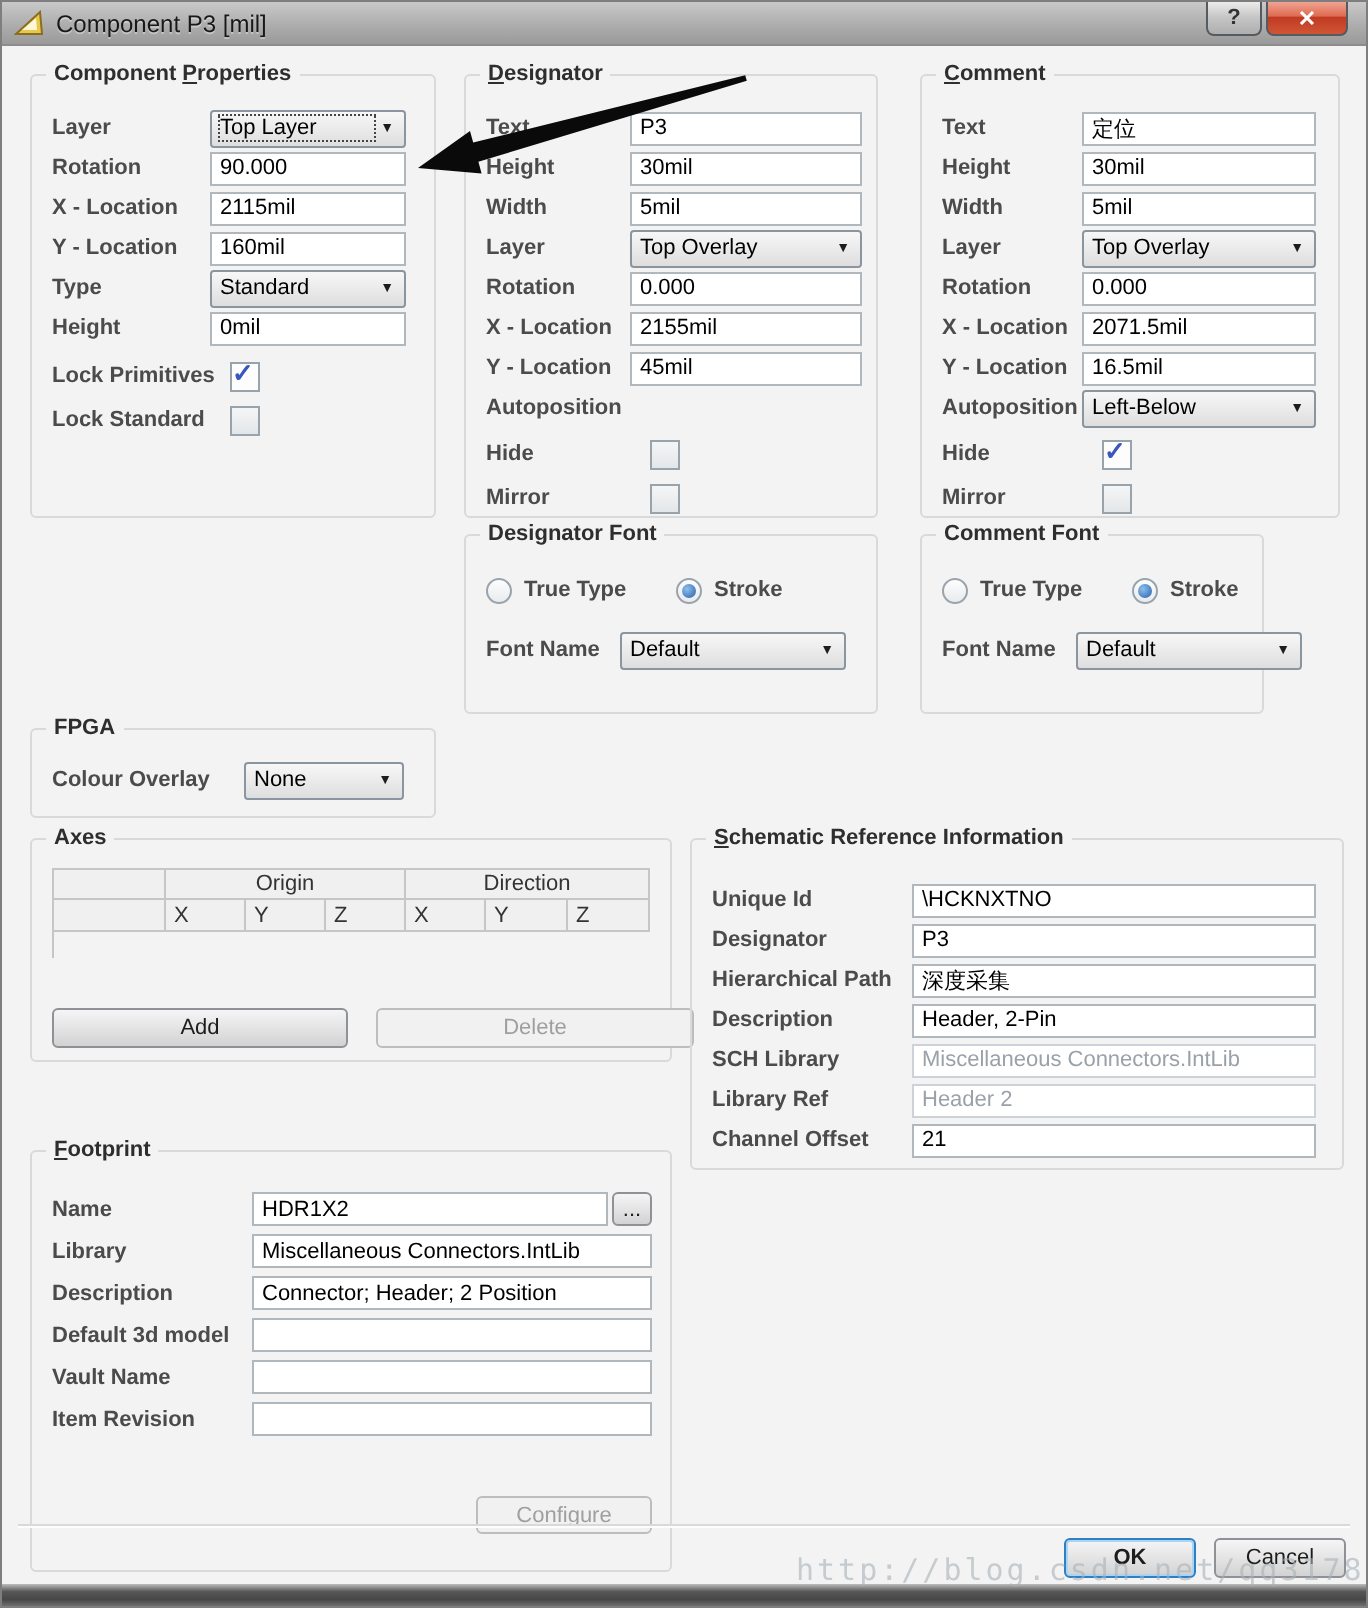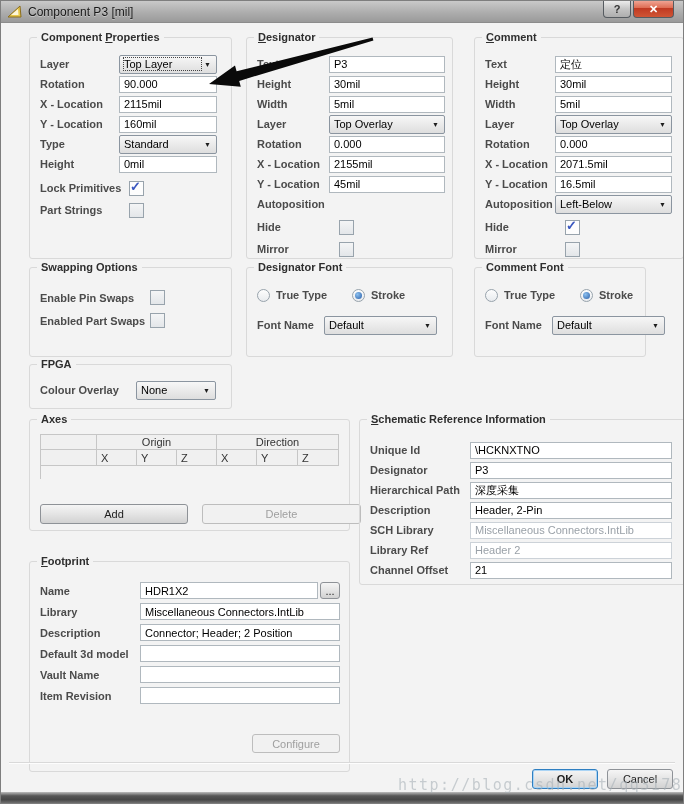--- a/index.html
+++ b/index.html
@@ -12,21 +12,21 @@
     border-bottom:1px solid #8c8c8c;display:flex;align-items:center;padding-left:6px;box-sizing:border-box;text-align:center;}
   .title{font-size:12px;color:#181818;margin-left:6px;text-shadow:0 1px 0 rgba(255,255,255,.35);}
   .appicon{width:15px;height:13px;position:relative;display:inline-block;}
   .appicon svg{display:block;}
   .winbtn{position:absolute;top:0;height:17px;box-sizing:border-box;border:1px solid #565b60;border-top:none;
     border-radius:0 0 4px 4px;display:flex;align-items:center;justify-content:center;
     font-weight:bold;font-size:11px;cursor:default;}
   .btn-help{right:52px;width:28px;background:linear-gradient(#ececec,#c4c4c4 50%,#aeaeae);color:#333;}
   .btn-close{right:9px;width:41px;background:linear-gradient(#f0a392,#dd6a50 45%,#c03a22 46%,#d05535);color:#fff;}
   
-  .g{position:absolute;border:1px solid #d9d9d9;border-radius:3px;box-sizing:border-box;margin-left:14px;}
+  .g{position:absolute;border:1px solid #d9d9d9;border-radius:3px;box-sizing:border-box;}
   .leg{position:absolute;top:-8px;left:7px;background:#f3f3f3;padding:0 4px;font-weight:bold;color:#2e2e2e;line-height:14px;}
   .leg u{text-decoration:underline;}
   .rows{position:absolute;left:0;right:0;top:0;display:flex;flex-direction:column;}
   .row{display:flex;align-items:center;flex:none;}
   .lbl{font-weight:bold;color:#4b4b4b;flex:none;white-space:nowrap;}
   .tb{flex:1;height:17px;background:#fff;border:1px solid #b0b8be;display:flex;align-items:center;
       padding:0 4px;box-sizing:border-box;white-space:nowrap;overflow:hidden;}
   .tb.dis{color:#9aa1a8;border-color:#ccd2d8;}
   .dd{flex:1;height:19px;background:linear-gradient(#f7f7f7,#dedede);border:1px solid #8b95a0;border-radius:2px;
       display:flex;align-items:center;padding:0 2px 0 4px;box-sizing:border-box;white-space:nowrap;}
@@ -111,21 +111,21 @@
       </div>
       <div class="row" style="height:20px">
         <span class="lbl" style="width:79px">Height</span>
         <span class="tb">0mil</span>
       </div>
       <div class="row" style="height:22px;margin-top:3px">
         <span class="lbl" style="width:89px">Lock Primitives</span>
         <span class="cb on"></span>
       </div>
       <div class="row" style="height:22px">
-        <span class="lbl" style="width:89px">Part Strings</span>
+        <span class="lbl" style="width:89px">Lock Standard</span>
         <span class="cb"></span>
       </div>
     </div>
   </div>
 
   <div class="g" style="left:231px;top:36px;width:207px;height:222px">
     <div class="leg"><span></span><u>D</u><span>esignator</span></div>
     <div class="rows" style="padding:16px 7px 0 10px">
       <div class="row" style="height:20px">
         <span class="lbl" style="width:72px">Text</span>
@@ -217,33 +217,20 @@
         <span class="lbl" style="width:80px">Hide</span>
         <span class="cb on"></span>
       </div>
       <div class="row" style="height:22px">
         <span class="lbl" style="width:80px">Mirror</span>
         <span class="cb"></span>
       </div>
     </div>
   </div>
 
-  <div class="g" style="left:14px;top:266px;width:203px;height:90px">
-    <div class="leg"><span>Swapping Options</span><u></u><span></span></div>
-    <div class="rows" style="padding:18px 10px 0 10px">
-      <div class="row" style="height:23px">
-        <span class="lbl" style="width:110px">Enable Pin Swaps</span>
-        <span class="cb"></span>
-      </div>
-      <div class="row" style="height:23px">
-        <span class="lbl" style="width:110px">Enabled Part Swaps</span>
-        <span class="cb"></span>
-      </div>
-    </div>
-  </div>
 
   <div class="g" style="left:231px;top:266px;width:207px;height:90px">
     <div class="leg"><span>Designator Font</span><u></u><span></span></div>
     <div class="rows" style="padding:16px 10px 0 10px">
       <div class="row" style="height:22px">
         <span class="radio"></span>
         <span class="rlbl" style="width:76px">True Type</span>
         <span class="radio on"></span>
         <span class="rlbl">Stroke</span>
       </div>
@@ -339,21 +326,21 @@
         <span class="lbl" style="width:100px">Library Ref</span>
         <span class="tb dis">Header 2</span>
       </div>
       <div class="row" style="height:20px">
         <span class="lbl" style="width:100px">Channel Offset</span>
         <span class="tb">21</span>
       </div>
     </div>
   </div>
 
-  <div class="g" style="left:14px;top:560px;width:321px;height:211px">
+  <div class="g" style="left:14px;top:574px;width:321px;height:211px">
     <div class="leg"><span></span><u>F</u><span>ootprint</span></div>
     <div class="rows" style="padding:18px 9px 0 10px">
       <div class="row" style="height:21px">
         <span class="lbl" style="width:100px">Name</span>
         <span class="tb">HDR1X2</span>
         <span class="btn" style="flex:none;width:20px;height:17px;margin-left:2px">
             <span>...</span>
           </span>
       </div>
       <div class="row" style="height:21px">

